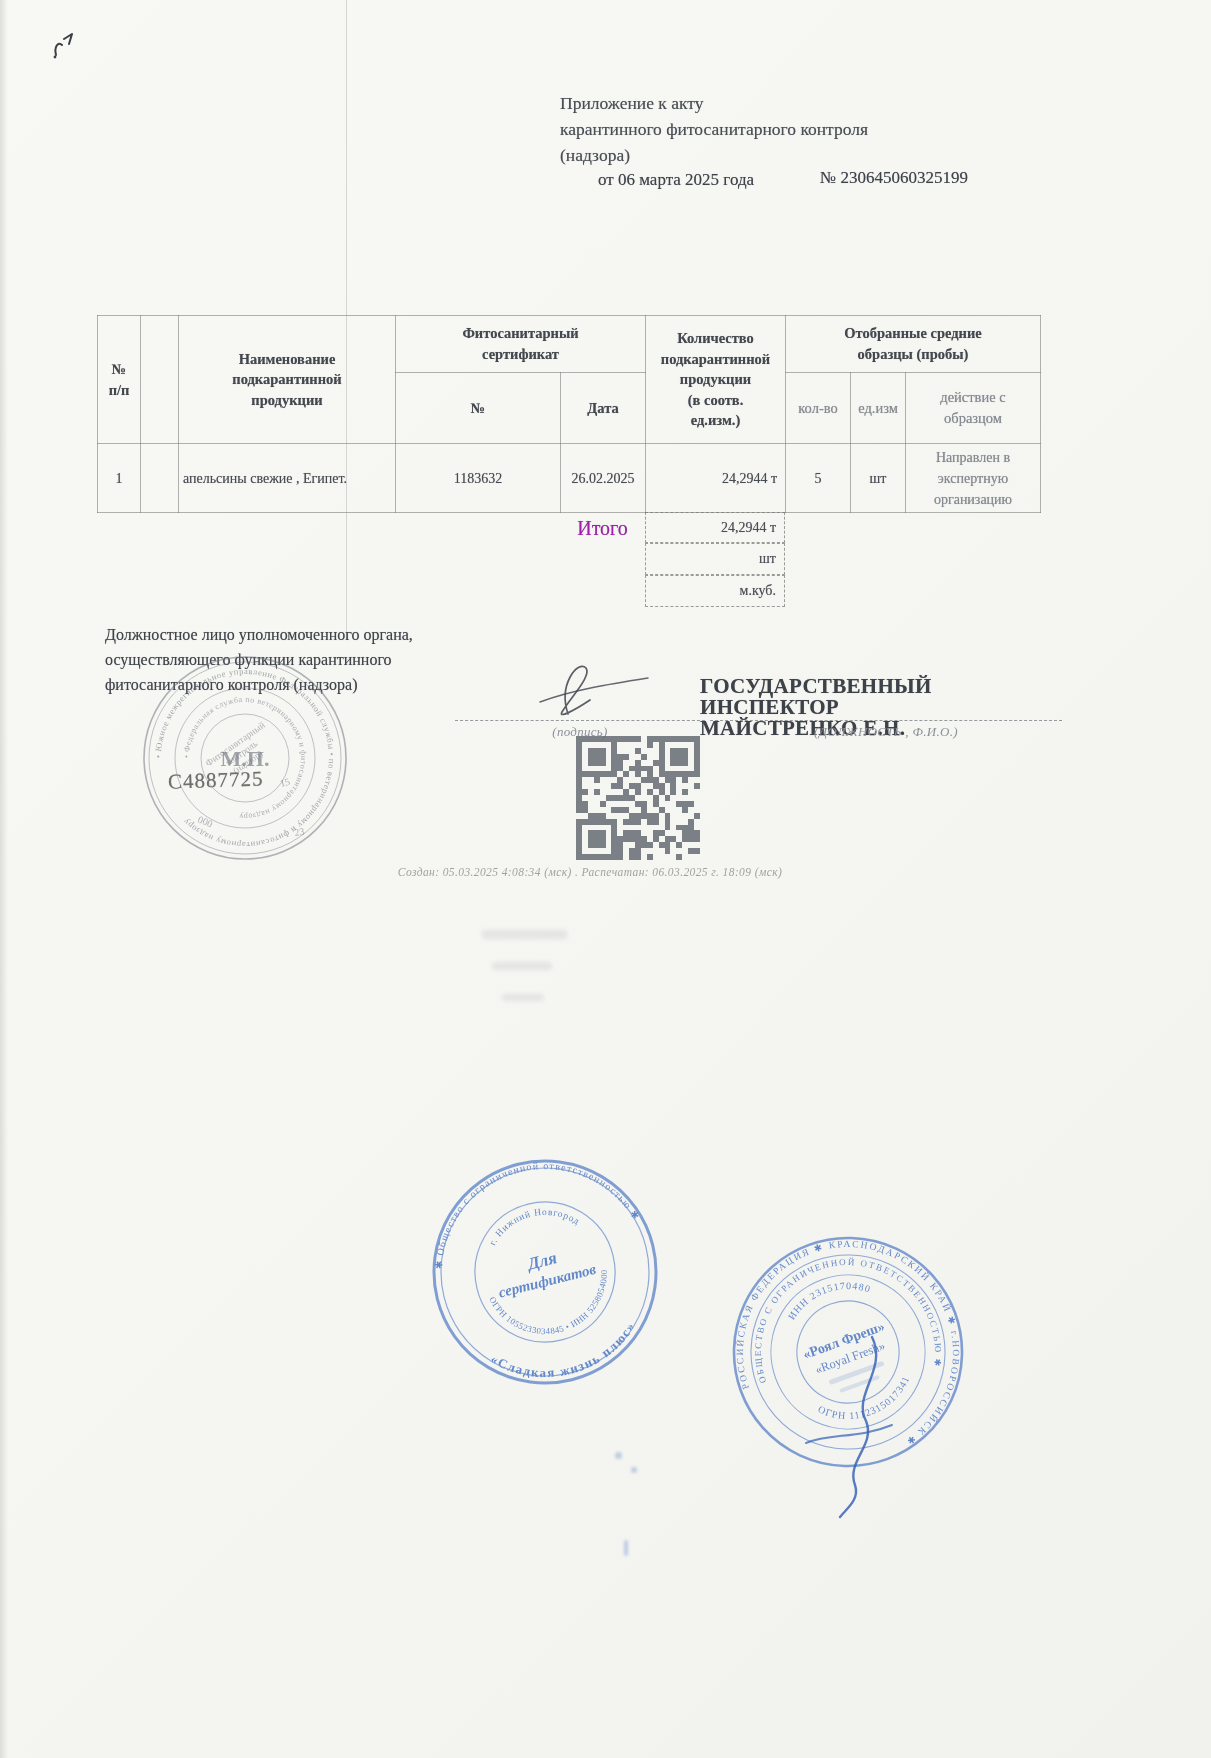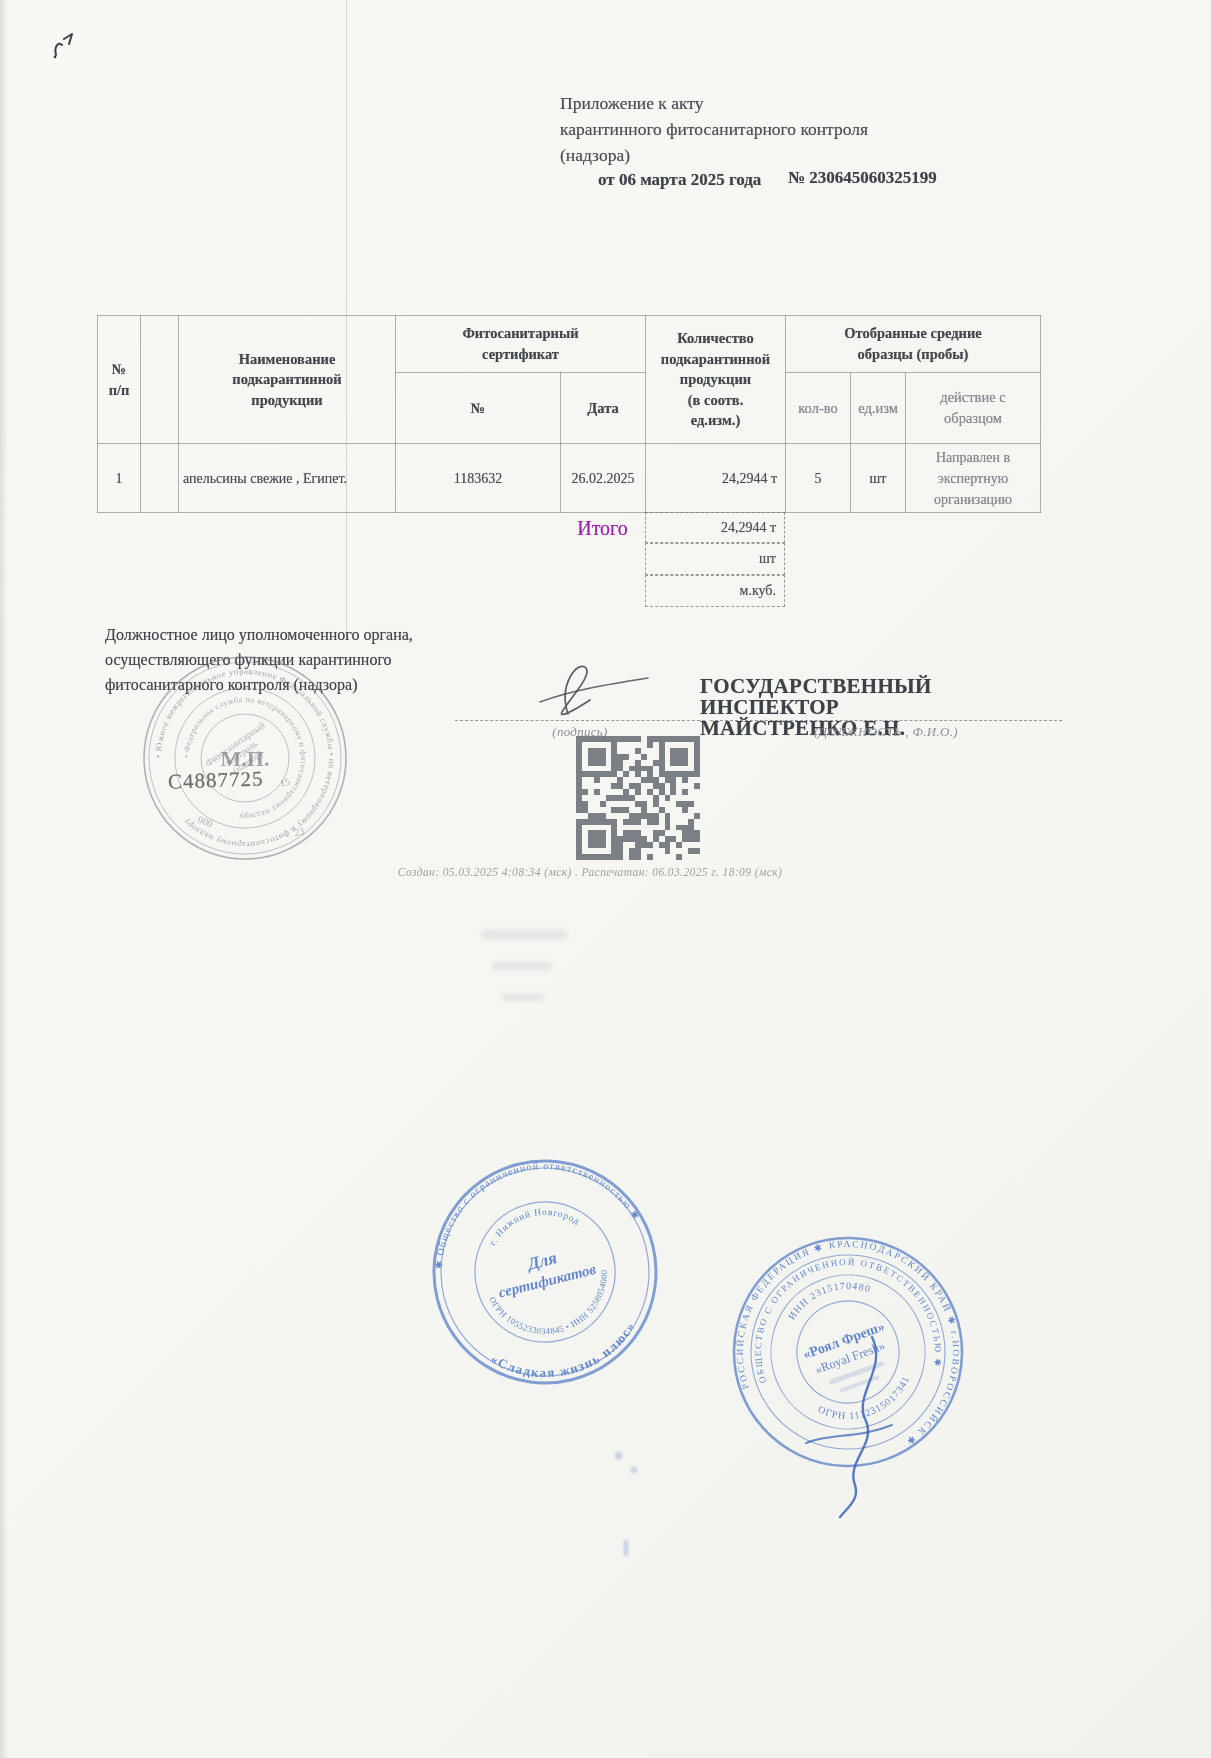--- a/index.html
+++ b/index.html
@@ -7,22 +7,22 @@
     width:1211px;height:1758px;position:relative;overflow:hidden;
     background:linear-gradient(135deg,#f8f8f5 0%,#f5f5f2 55%,#f1f1ee 100%);
     font-family:"Liberation Serif",serif;color:#43474e;
   }
   .abs{position:absolute}
   .pre{white-space:pre-line}
   .blurry{text-shadow:0 0 .7px rgba(67,71,78,.5)}
   .edge-shadow{left:0;top:0;width:8px;height:1758px;background:linear-gradient(90deg,rgba(120,120,116,.20),rgba(120,120,116,0))}
   .fold-line{left:346px;top:0;width:1px;height:640px;background:rgba(160,160,155,.38)}
   .doc-title{left:560px;top:90px;width:470px;text-align:left;font-size:17.5px;line-height:26px;color:#4a4e55}
-  .doc-date{left:598px;top:170px;font-weight:bold;font-size:17px;color:#3e424a}
-  .doc-number{left:788px;top:168px;font-weight:bold;font-size:17px;color:#3e424a}
+  .doc-date{left:598px;top:170px;font-weight:normal;font-size:17px;color:#3e424a}
+  .doc-number{left:820px;top:168px;font-weight:normal;font-size:17px;color:#3e424a}
   table.doc{position:absolute;left:97px;top:315px;width:943px;border-collapse:collapse;table-layout:fixed;font-size:14px;color:#474b52}
   .doc th,.doc td{border:1px solid rgba(116,118,114,.55);padding:2px 4px;vertical-align:middle;text-align:center;font-weight:normal;overflow:hidden}
   .doc th{font-weight:600;line-height:1.42;font-size:14.5px;color:#43474e}
   .doc td{line-height:1.5}
   .doc td.name{text-align:left;}
   .doc td.qty{text-align:right;padding-right:8px}
   .doc td.faint,.doc th.faint{color:#868b93;font-weight:normal}
   .tot-label{left:560px;top:517px;width:85px;text-align:center;font-size:20px;color:#a21caf}
   .tot-box{border:1px dashed rgba(116,118,114,.7);left:645px;width:140px;box-sizing:border-box;
     display:flex;align-items:center;justify-content:flex-end;padding-right:8px;font-size:14px;color:#4a4e55}

